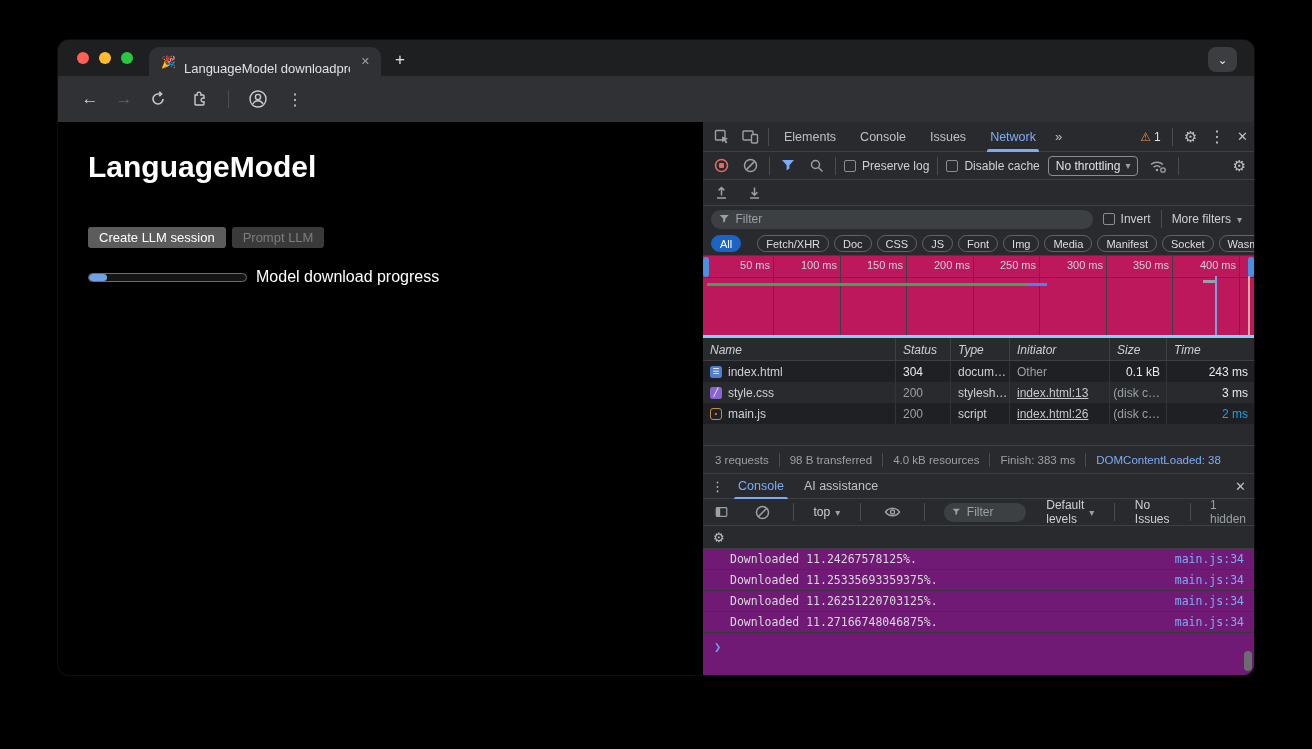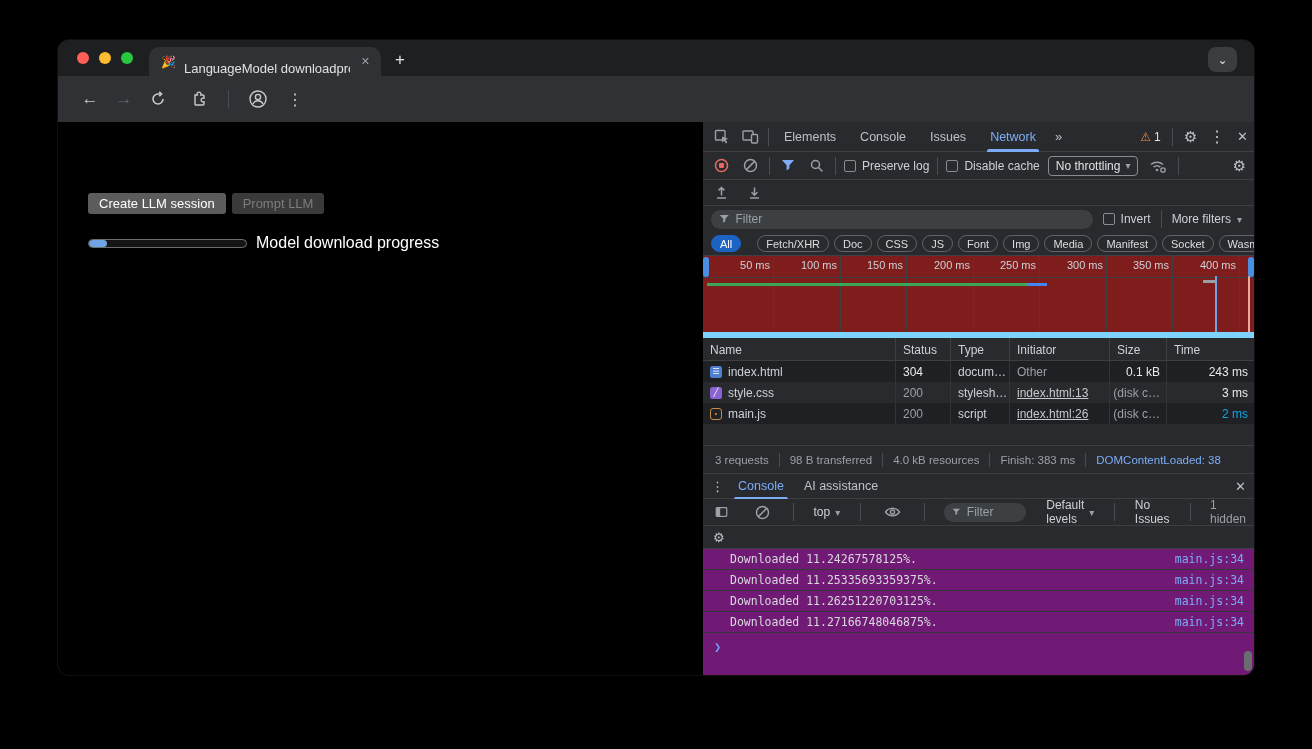--- a/index.html
+++ b/index.html
@@ -73,35 +73,35 @@
   .fpill { flex:1; height:19px; background:#3c4043; border-radius:10px; display:flex; align-items:center; padding:0 8px; gap:6px; }
   .fpill input { background:transparent; border:none; outline:none; color:#dfe1e5; font-size:12px; width:100%; font-family:inherit; }
   .fpill input::placeholder { color:#9aa0a6; }
   .morefilters { display:flex; gap:6px; align-items:center; color:#cdd1d6; padding-right:4px; }
 
   .dt-chips { height:24px; padding:0 8px; gap:5px; border-bottom:1px solid #3c4043; }
   .chip { font-size:11px; color:#dbdee2; border:1px solid #61656a; border-radius:9px; padding:1.5px 8px; white-space:nowrap; }
   .chip.active { background:#1c63c4; border-color:#1c63c4; color:#fff; }
   .chipdiv { width:1px; height:14px; background:#494c50; margin:0 3px; }
 
-  .overview { position:relative; height:82px; border-bottom:6px solid #7dd3fc; background:#7f1d1d; overflow:hidden; flex:0 0 auto; }
+  .overview { position:relative; height:82px; border-bottom:3px solid #7dd3fc; background:#be185d; overflow:hidden; flex:0 0 auto; }
   .ruler { position:absolute; left:0; right:0; top:0; height:22px; border-bottom:1px solid #3c4043; }
   .gline { position:absolute; top:0; bottom:0; width:1px; background:#3c4043; }
   .tick { position:absolute; top:3px; width:62px; text-align:right; font-size:11px; color:#cdd1d6; }
   .ovgreen { position:absolute; top:27px; height:3px; background:#3aa757; }
   .ovblue { position:absolute; top:27px; height:3px; background:#4285f4; }
   .ovgray { position:absolute; top:24px; height:3px; background:#9aa0a6; }
   .vmark { position:absolute; top:20px; bottom:0; width:1.5px; }
   .vmark.dcl { background:#6fa3e3; }
   .vmark.load { background:#eba8a0; }
   .handle { position:absolute; top:1px; width:6px; height:20px; border-radius:3px; background:#4a90e2; }
 
   .nettable { flex:0 0 auto; }
   .ngrid { display:grid; grid-template-columns:193px 55px 59px 100px 57px 1fr; align-items:center; }
-  .nhead { height:23px; background:#292a2d; border-bottom:1px solid #3c4043; color:#cdd1d6; }
+  .nhead { height:23px; background:#292a2d; border-bottom:1px solid #3c4043; color:#cdd1d6;font-style:italic; }
   .nhead > div { padding:0 0 0 7px; border-right:1px solid #3c4043; height:23px; display:flex; align-items:center; overflow:hidden; }
   .nhead > div:last-child { border-right:none; }
   .nrow { height:21px; color:#cdd1d6; font-size:12px; }
   .nrow > div { padding-left:7px; border-right:1px solid #333438; height:21px; display:flex; align-items:center; white-space:nowrap; overflow:hidden; }
   .nrow > div:last-child { border-right:none; }
   .nrow.dark { background:#1f2023; } .nrow.lite { background:#292a2d; }
   .fico { width:12px; height:12px; border-radius:2.5px; margin-right:6px; flex:0 0 auto; display:flex; align-items:center; justify-content:center; font-size:8px; color:#fff; }
   .fico.html { background:#4e7fd0; } .fico.css { background:#8a63d2; } .fico.js { background:transparent; border:1.5px solid #c98a4b; color:#c98a4b; border-radius:3px; }
   .gray { color:#9aa0a6; }
   .cellr { justify-content:flex-end; padding-right:6px !important; }
@@ -181,20 +181,21 @@
               <path d="M5 15a5.5 5.5 0 0 1 10 0" fill="none" stroke="#c7cacd" stroke-width="1.4"></path>
             </svg>
         </span>
         <span class="dots">⋮</span>
       </div>
     </div>
 
     <div class="content">
 
       <div class="pagearea">
+        <h1>LanguageModel</h1>
         <div class="btnrow">
           <button class="pbtn on">Create LLM session</button>
           <button class="pbtn off">Prompt LLM</button>
         </div>
         <div class="progrow">
           <div class="progress">
             <div class="fill" style="width:11.3%"></div>
           </div>
           <span class="proglabel">Model download progress</span>
         </div>

